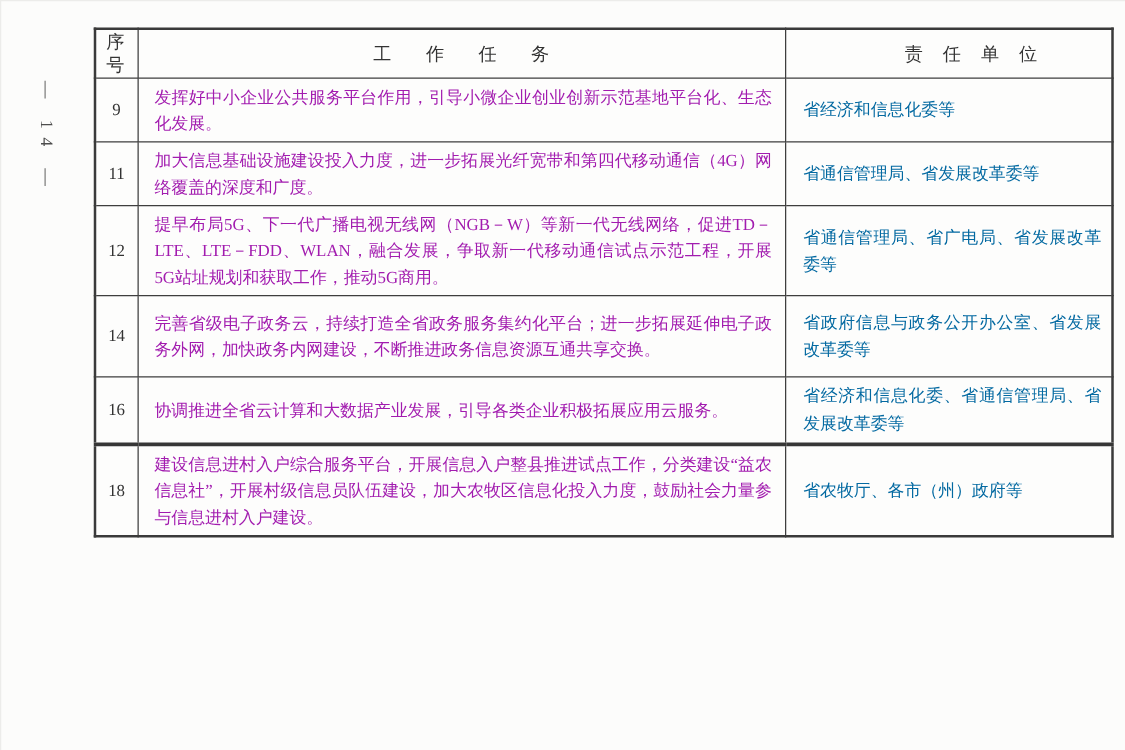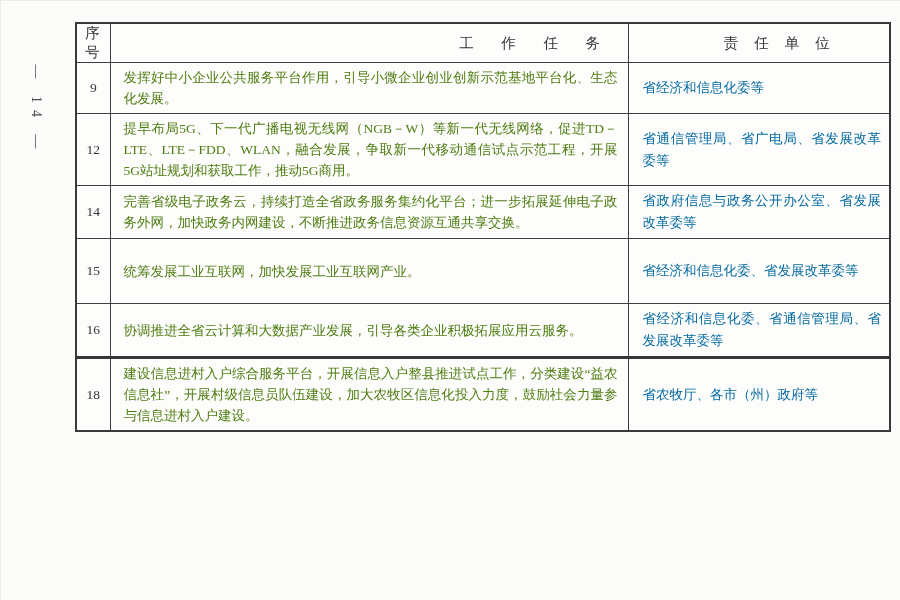--- a/index.html
+++ b/index.html
@@ -46,35 +46,35 @@
     vertical-align: middle;
     font-weight: normal;
   }
   table.doc-table { border: 2px solid #3a3a3a; }
   thead tr { height: 37px; }
   thead th {
     font-size: 14.5px;
     color: #333;
     text-align: center;
   }
-  thead th.h-task { letter-spacing: 1.9em; text-indent: 1.9em; text-align: right; }
+  thead th.h-task { letter-spacing: 1.9em; text-indent: 1.9em; }
   thead th.h-unit { letter-spacing: 1.1em; text-indent: 1.1em; padding-left: 36px; }
   thead th.h-index { letter-spacing: 0.15em; }
   td.idx {
     text-align: center;
     font-size: 13.5px;
     color: #333;
     font-family: "Liberation Serif", "DejaVu Serif", serif;
   }
   td.task {
     font-size: 13.5px;
     line-height: 21px;
     padding: 4px 10px 4px 13px;
     text-align: justify;
-    color: #4d7c0f;
+    color: #a21caf;
   }
   td.unit {
     font-size: 13.5px;
     line-height: 22px;
     padding: 4px 8px 4px 14px;
     text-align: justify;
     color: #0369a1;
   }
   
   tbody tr:nth-child(1)  { height: 50px; }
@@ -113,33 +113,33 @@
       <th class="h-unit">责任单位</th>
     </tr>
   </thead>
   <tbody>
     <tr>
       <td class="idx">9</td>
       <td class="task">发挥好中小企业公共服务平台作用，引导小微企业创业创新示范基地平台化、生态化发展。</td>
       <td class="unit">省经济和信息化委等</td>
     </tr>
     <tr>
+      <td class="idx">11</td>
+      <td class="task">加大信息基础设施建设投入力度，进一步拓展光纤宽带和第四代移动通信（4G）网络覆盖的深度和广度。</td>
+      <td class="unit">省通信管理局、省发展改革委等</td>
+    </tr>
+    <tr>
       <td class="idx">12</td>
       <td class="task">提早布局5G、下一代广播电视无线网（NGB－W）等新一代无线网络，促进TD－LTE、LTE－FDD、WLAN，融合发展，争取新一代移动通信试点示范工程，开展5G站址规划和获取工作，推动5G商用。</td>
       <td class="unit">省通信管理局、省广电局、省发展改革委等</td>
     </tr>
     <tr>
       <td class="idx">14</td>
       <td class="task">完善省级电子政务云，持续打造全省政务服务集约化平台；进一步拓展延伸电子政务外网，加快政务内网建设，不断推进政务信息资源互通共享交换。</td>
       <td class="unit">省政府信息与政务公开办公室、省发展改革委等</td>
-    </tr>
-    <tr>
-      <td class="idx">15</td>
-      <td class="task">统筹发展工业互联网，加快发展工业互联网产业。</td>
-      <td class="unit">省经济和信息化委、省发展改革委等</td>
     </tr>
     <tr>
       <td class="idx">16</td>
       <td class="task">协调推进全省云计算和大数据产业发展，引导各类企业积极拓展应用云服务。</td>
       <td class="unit">省经济和信息化委、省通信管理局、省发展改革委等</td>
     </tr>
     <tr class="segment-break">
       <td class="idx">18</td>
       <td class="task">建设信息进村入户综合服务平台，开展信息入户整县推进试点工作，分类建设“益农信息社”，开展村级信息员队伍建设，加大农牧区信息化投入力度，鼓励社会力量参与信息进村入户建设。</td>
       <td class="unit">省农牧厅、各市（州）政府等</td>

